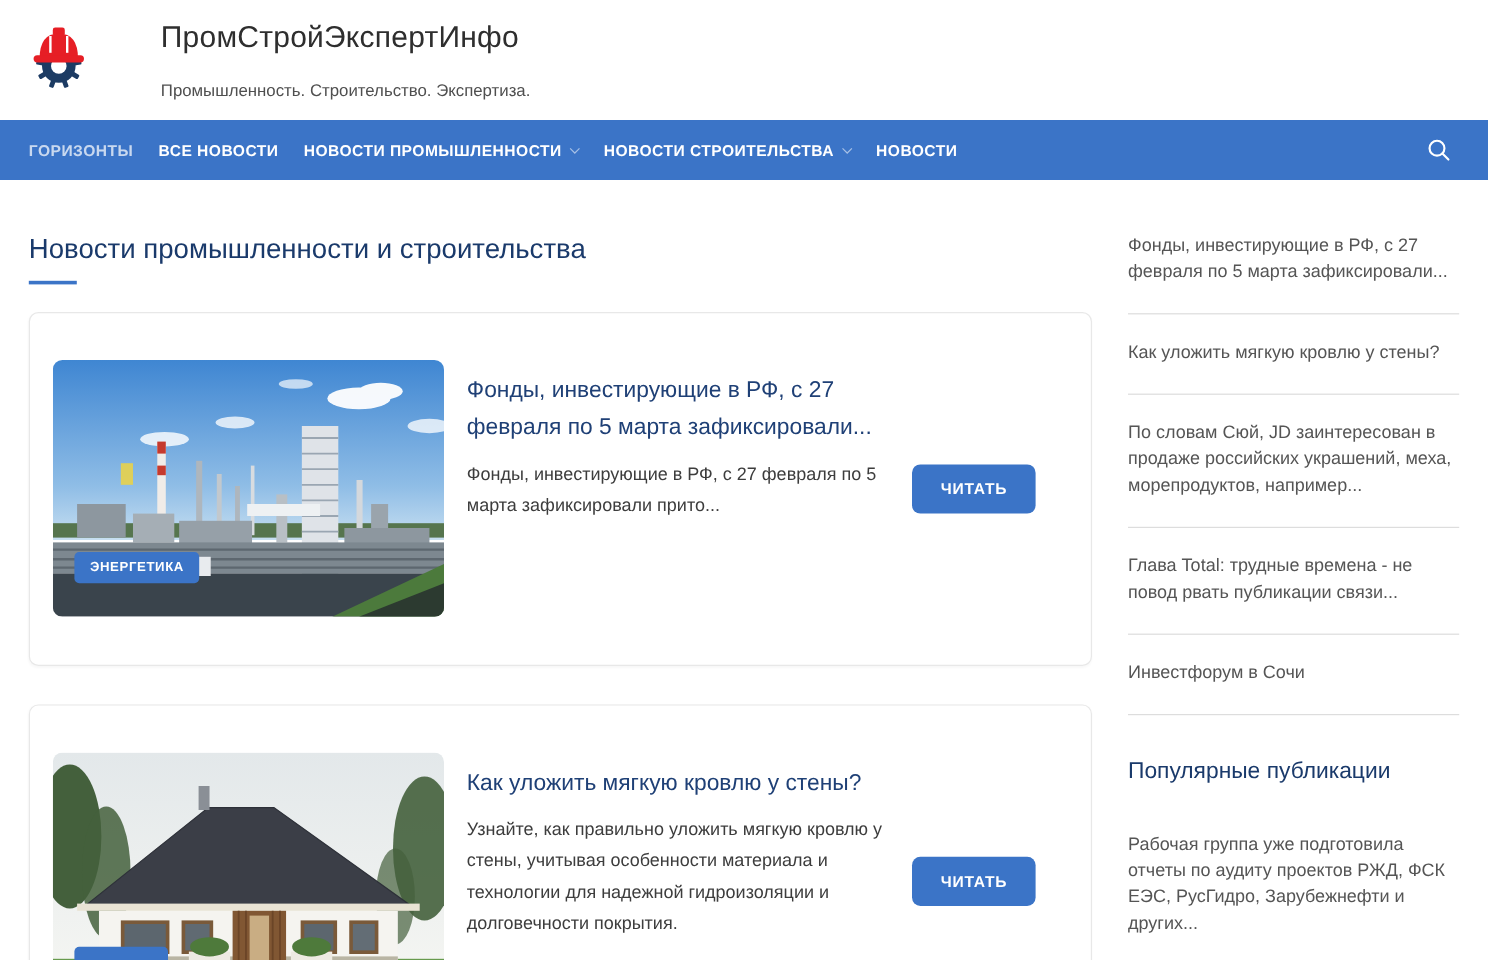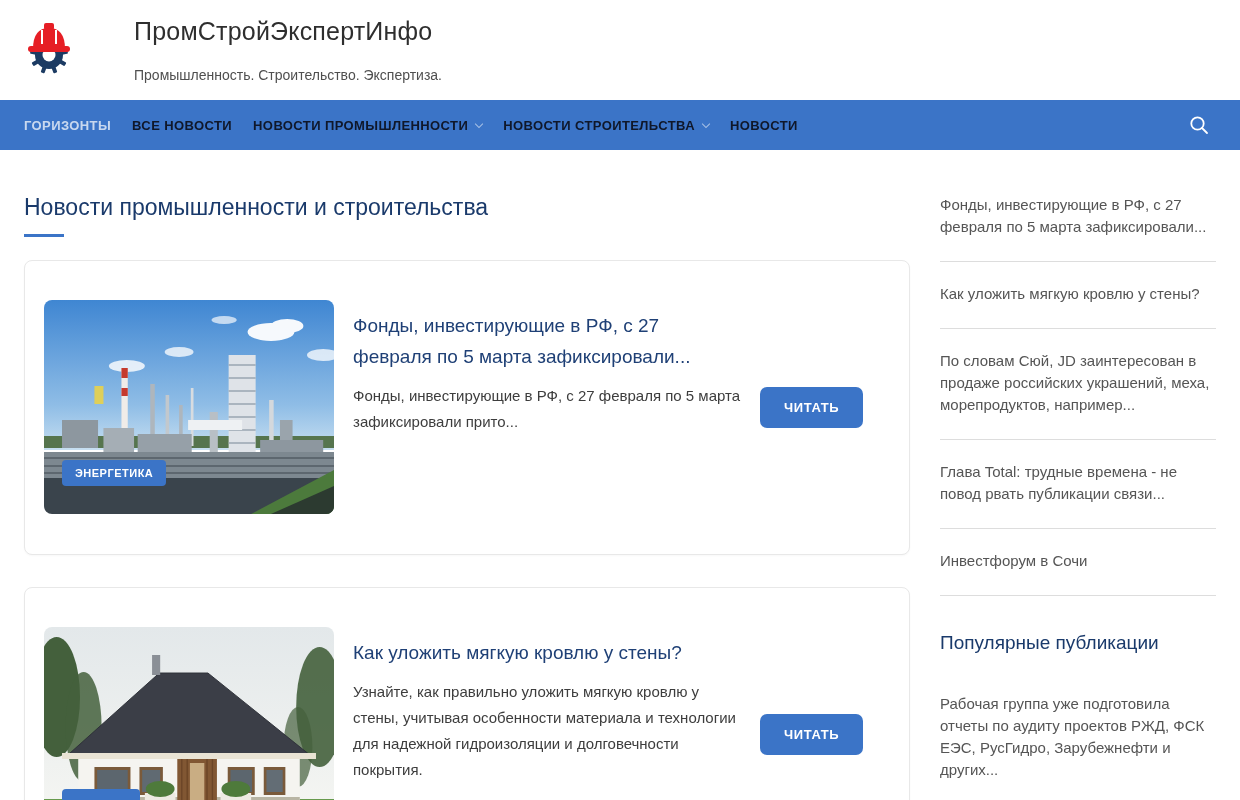--- a/index.html
+++ b/index.html
@@ -7,42 +7,42 @@
               font-family:"Liberation Sans", sans-serif; }
 
   
   .site-header { height:100px; background:#fff; display:flex; align-items:center; padding:0 24px;gap:40px; }
   .logo { width:50px; height:56px; flex:none; margin-right:20px; }
   .site-title { font-size:25px; color:#2e2e2e; font-weight:500; letter-spacing:.2px; }
   .site-tagline { font-size:14px; color:#4f4f4f; margin-top:21px; }
 
   
   .main-nav { height:50px; background:#3b74c7; display:flex; align-items:center; padding:0 24px; }
-  .nav-item { color:#0f172a; font-size:13px; font-weight:bold; letter-spacing:.4px;
+  .nav-item { color:#ffffff; font-size:13px; font-weight:bold; letter-spacing:.4px;
               margin-right:21px; cursor:pointer; display:flex; align-items:center; white-space:nowrap; }
   .nav-item.muted { color:rgba(255,255,255,.72); }
   .chev { display:inline-block; width:6px; height:6px; border-right:1.6px solid rgba(255,255,255,.55);
           border-bottom:1.6px solid rgba(255,255,255,.55); transform:rotate(45deg);
           margin-left:8px; margin-top:-3px; }
   .nav-spacer { flex:1; }
   .search-btn { width:34px; height:34px; display:flex; align-items:center; justify-content:center; cursor:pointer; }
 
   
   .content { display:flex; padding:44px 24px 0; gap:30px; }
   .main-col { width:886px; flex:none; }
   .side-col { width:276px; flex:none; }
 
   .page-title { font-size:23px; color:#1a3a6b; font-weight:500; }
   .title-underline { width:40px; height:3px; background:#3b74c7; margin:13px 0 23px; }
 
   
   .article-card { border:1px solid #e8e8e8; border-radius:8px; background:#fff;
                   box-shadow:0 1px 2px rgba(0,0,0,.03); margin-bottom:32px; }
   .card-body { display:flex; gap:19px; padding:39px 19px 40px; }
-  .thumb-wrap { position:relative; width:290px; height:214px; flex:none; border-radius:8px;
+  .thumb-wrap { position:relative; width:326px; height:214px; flex:none; border-radius:8px;
                 overflow:hidden; cursor:pointer; }
   .thumb-wrap svg { display:block; width:100%; height:100%; }
   .cat-badge { position:absolute; left:18px; bottom:28px; background:#3b74c7; color:#fff;
                font-size:11px; font-weight:bold; letter-spacing:.5px; padding:7px 13px;
                border-radius:4px; min-width:78px; min-height:24px; text-align:center; }
   .card-text { flex:1; padding-top:10px; }
   .card-title { font-size:19px; line-height:31px; color:#1f4076; font-weight:500; cursor:pointer; margin-bottom:11px; }
   .card-excerpt { font-size:15px; line-height:26px; color:#3d3d3d; }
   .read-col { width:130px; flex:none; display:flex; align-items:center; }
   .read-btn { background:#3b74c7; color:#fff; border:none; border-radius:7px; padding:13px 24px;

